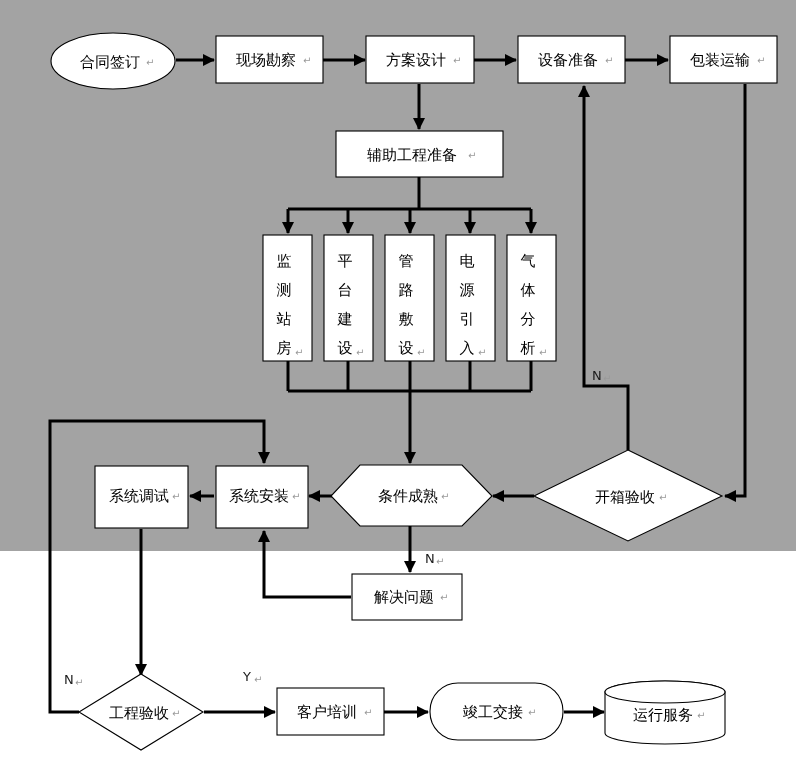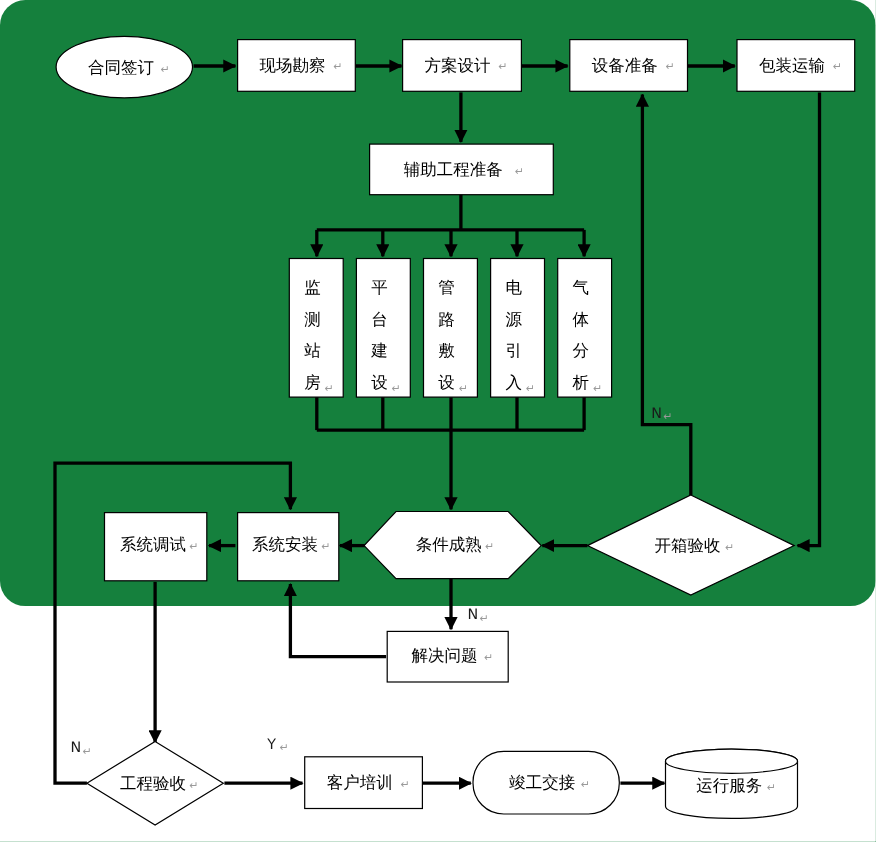--- a/index.html
+++ b/index.html
@@ -10,22 +10,21 @@
   body {
     width: 796px;
     height: 765px;
     font-family: "DejaVu Sans", "Liberation Sans", sans-serif;
     overflow: hidden;
   }
   #flowchart-root {
     position: relative;
     width: 796px;
     height: 551px;
-    background: #15803d;
-    border-radius: 23px;
+    background: #a3a3a3;
   }
   svg.chart-canvas {
     display: block;
     width: 796px;
     height: 765px;
   }
   .node-shape {
     fill: #ffffff;
     stroke: #000000;
     stroke-width: 1.1;

